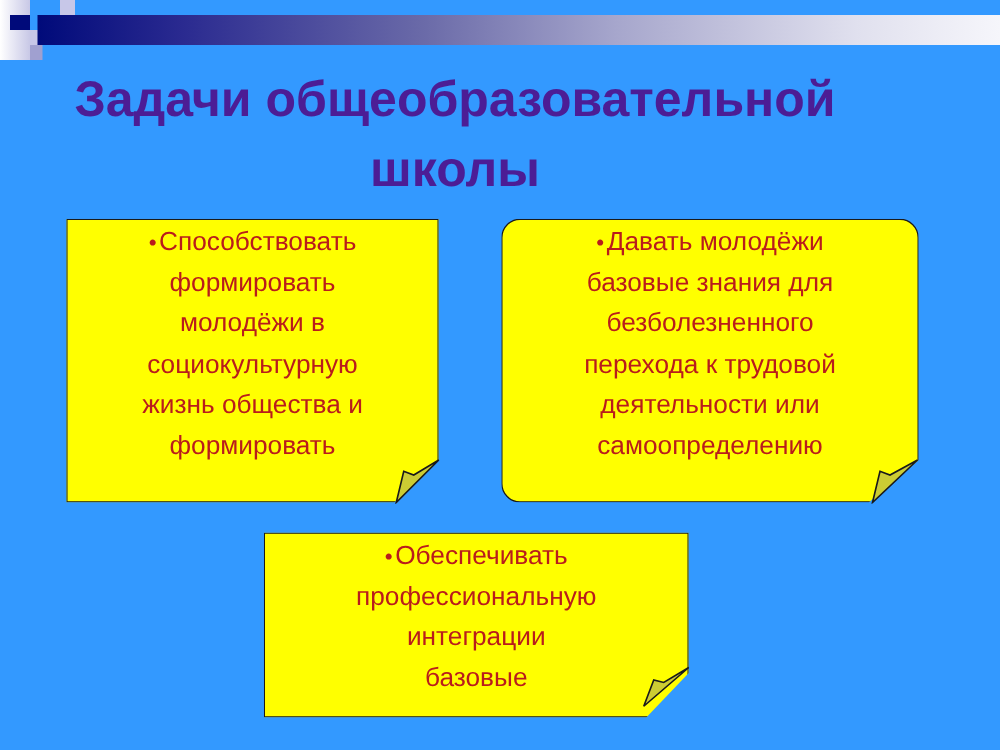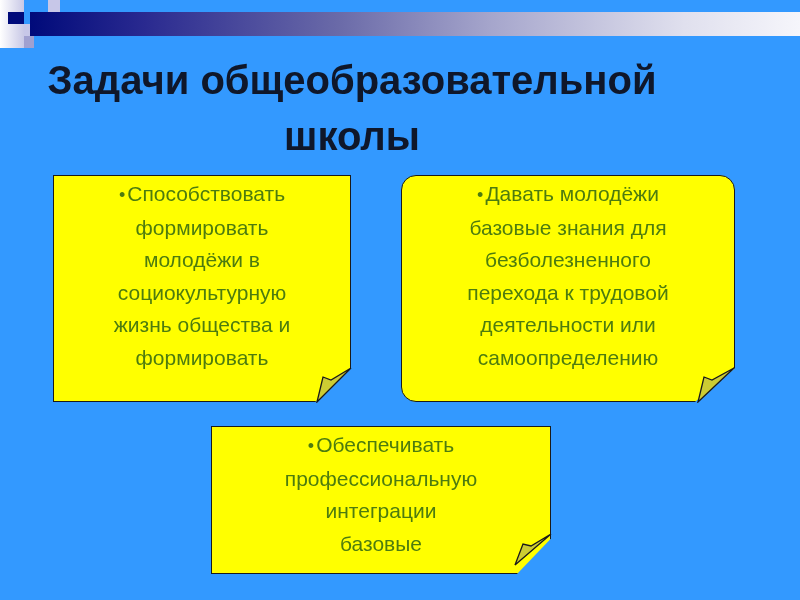--- a/index.html
+++ b/index.html
@@ -16,30 +16,30 @@
     .deco { position: absolute; }
     .deco.a { left: 0; top: 0; width: 24px; height: 48px; background: linear-gradient(to right, #ffffff, #c8c8e6); }
     .deco.b { left: 8px; top: 12px; width: 16px; height: 12px; background: #000a7a; }
     .deco.c { left: 24px; top: 24px; width: 10px; height: 12px; background: #c7c7e8; }
     .deco.d { left: 36px; top: 12px; width: 12px; height: 12px; background: #d0d0ee; }
     .deco.e { left: 48px; top: 0px; width: 12px; height: 12px; background: #c7c7e8; }
     .deco.f { left: 24px; top: 36px; width: 10px; height: 12px; background: #a0a0d0; }
     .deco.g { left: 34px; top: 24px; width: 12px; height: 12px; background: #b0b0dc; }
 
     .title {
-      position: absolute; left: 0; top: 52px; width: 704px;
-      text-align: center; color: #0f172a;
+      position: absolute; left: 12px; top: 52px; width: 704px;
+      text-align: center; color: #4c1d95;
       font-size: 40px; line-height: 56px;
     }
 
     .note {
       position: absolute;
       background: #ffff00;
       border: 1.5px solid #1a1a1a;
-      color: #4d7c0f;
+      color: #b91c1c;
       font-size: 21px;
       line-height: 32.5px;
       text-align: center;
       padding-top: 2px;
     }
     .note .line { display: block; white-space: nowrap; }
     .note .bullet { font-size: 18px; margin-right: 2px; }
 
     .note1 { left: 53px; top: 175px; width: 298px; height: 227px;
       clip-path: polygon(0 0, 100% 0, 100% 85%, 88% 100%, 0 100%); }

